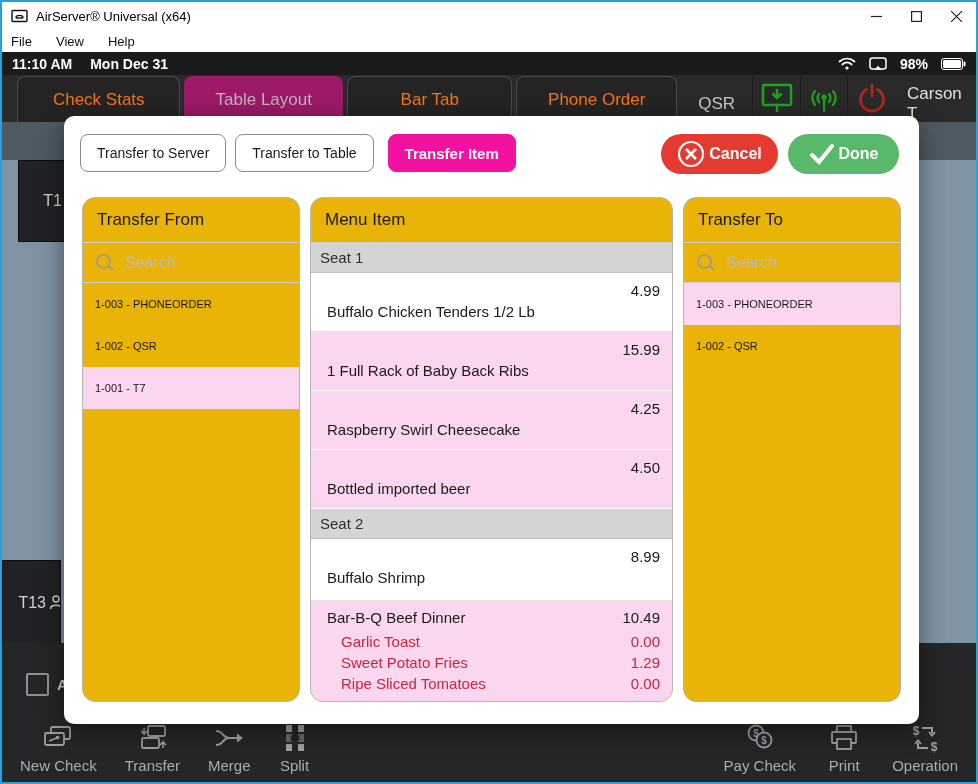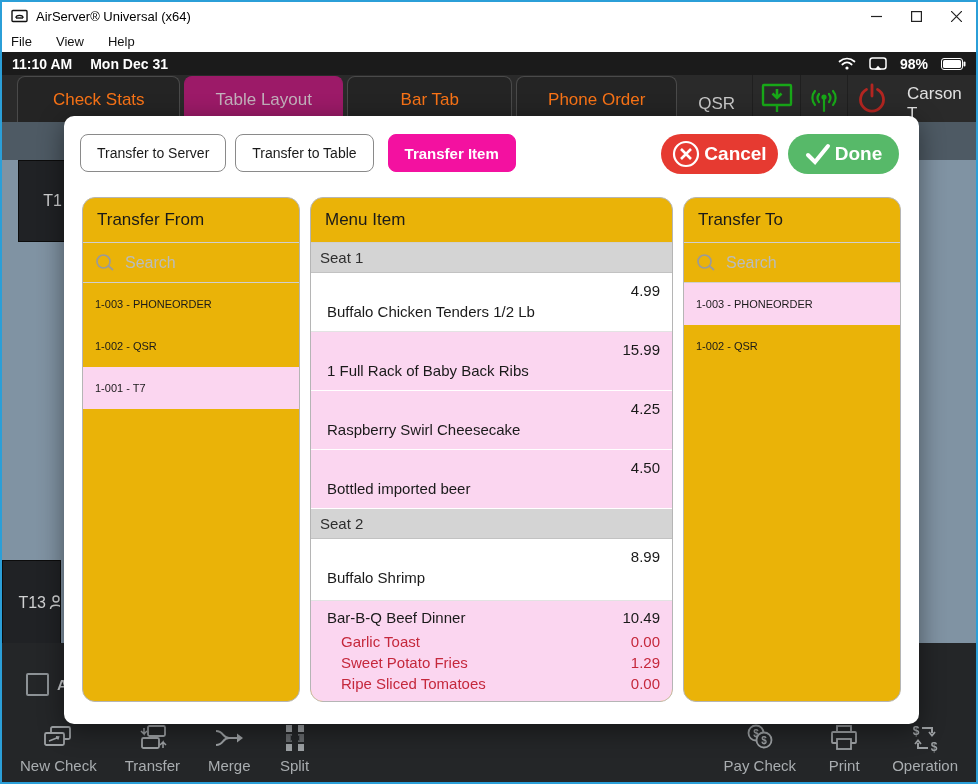--- a/index.html
+++ b/index.html
@@ -51,21 +51,21 @@
   .tb-item svg { width:32px; height:30px; color:#9da1a4; }
   .tb-label { font-size:15px; white-space:nowrap; }
   .tb-left { display:flex; gap:28px; }
   .tb-right { display:flex; gap:32px; margin-left:auto; }
 
   
   .dialog { position:absolute; left:62px; top:114px; width:855px; height:608px; background:#fff; border-radius:10px; box-shadow:0 6px 26px rgba(0,0,0,.45); z-index:5; }
   .dlg-top { position:absolute; left:16px; right:20px; top:18px; height:40px; display:flex; align-items:flex-start; }
   .mode-btn { height:38px; padding:0 16px; background:#fff; border:1px solid #8a8a8a; border-radius:8px; font-size:14px; color:#1a1a1a; display:flex; align-items:center; justify-content:center; margin-right:9px; }
   .mode-btn.active { background:#f311a0; border-color:#f311a0; color:#fff; font-weight:bold; font-size:15px; margin-left:5px; }
-  .act-btn { height:40px; border:none; border-radius:20px; color:#fff; font-weight:bold; font-size:19px; display:flex; align-items:center; justify-content:center; gap:4px; }
+  .act-btn { height:40px; border:none; border-radius:20px; color:#fff; font-weight:bold; font-size:16px; display:flex; align-items:center; justify-content:center; gap:4px; }
   .cancel-btn { width:117px; background:#e63a31; margin-left:auto; }
   .done-btn { width:111px; background:#57b969; margin-left:10px; }
   .act-btn svg { flex:none; }
 
   .panels { position:absolute; left:18px; right:18px; top:81px; bottom:22px; display:flex; gap:10px; }
   .panel { border:1px solid #b5b5b5; border-radius:13px; background:#eab308; display:flex; flex-direction:column; overflow:hidden; }
   .panel-from, .panel-to { width:218px; flex:none; }
   .panel-menu { flex:1; }
   .panel-h { height:45px; flex:none; display:flex; align-items:center; padding:0 14px; font-size:17px; color:#1a1a1a; border-bottom:1px solid #cfcfcf; }
   .search-row { height:40px; flex:none; display:flex; align-items:center; gap:10px; padding:0 12px; border-bottom:1px solid #cfcfcf; }

